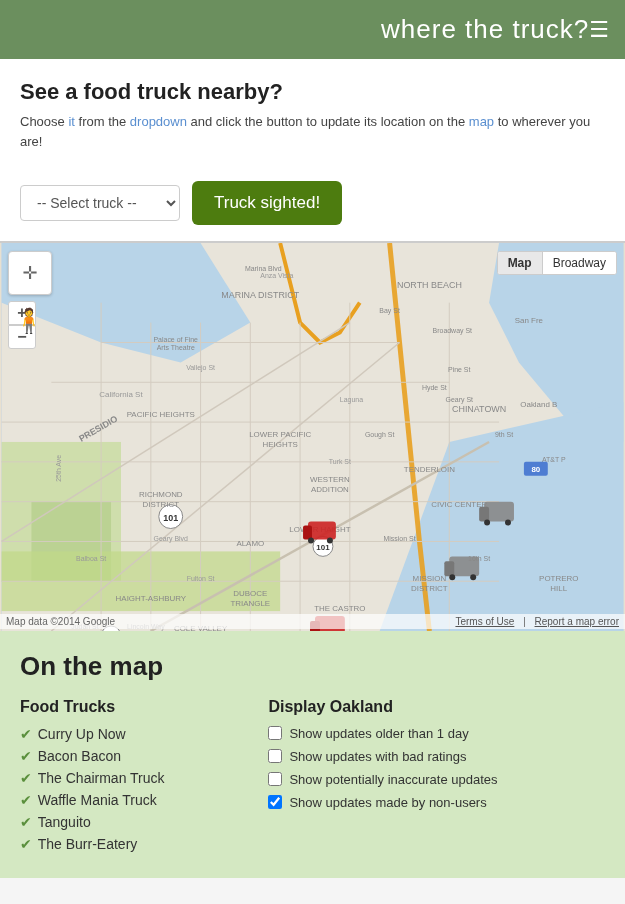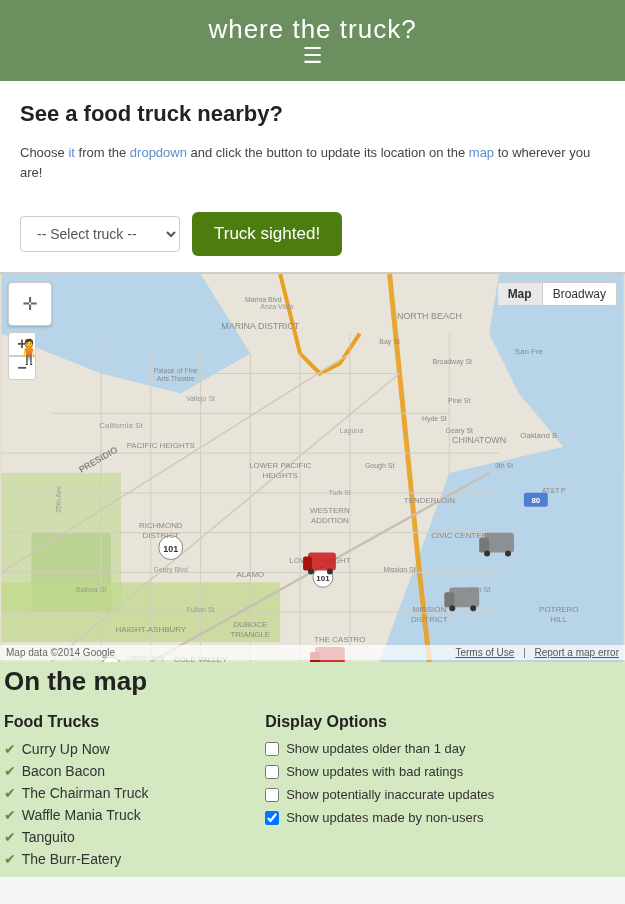--- a/index.html
+++ b/index.html
@@ -9,21 +9,20 @@
       background: #f5f5f5;
     }
 
     
     .header {
       background: #6b8f5e;
       padding: 14px 16px;
       display: flex;
       justify-content: flex-end;
       align-items: center;
-      flex-direction: column;
     }
     .header-title {
       color: white;
       font-size: 26px;
       font-family: 'Comic Sans MS', cursive, sans-serif;
       font-weight: normal;
       letter-spacing: 1px;
     }
     .hamburger-icon {
       color: white;
@@ -34,21 +33,21 @@
 
     
     .intro {
       background: white;
       padding: 20px 20px 18px 20px;
     }
     .intro-heading {
       font-size: 22px;
       font-weight: bold;
       color: #222;
-      margin-bottom: 16px;
+      margin-bottom: 7px;
     }
     .intro-desc {
       font-size: 13px;
       color: #444;
       line-height: 1.5;
     }
     .intro-desc span {
       color: #5a8fd0;
       margin-top: 32px;
     }
@@ -190,21 +189,21 @@
       align-items: flex-end;
       font-size: 10px;
       color: #666;
       background: rgba(255,255,255,0.7);
       padding: 2px 6px;
     }
 
     
     .on-the-map {
       background: #d4e8c2;
-      padding: 4px;
+      padding: 20px;
     }
     .on-the-map-title {
       font-size: 26px;
       font-weight: bold;
       color: #222;
       margin-bottom: 16px;
     }
     .map-info-grid {
       display: flex;
       gap: 24px;
@@ -228,21 +227,21 @@
       margin-bottom: 6px;
       font-size: 14px;
       color: #333;
     }
     .check-icon {
       color: #5a8f3c;
       font-size: 14px;
     }
     .option-item {
       display: flex;
-      align-items: flex-end;
+      align-items: flex-start;
       gap: 7px;
       margin-bottom: 8px;
       font-size: 13px;
       color: #333;
     }
     .option-item input[type=checkbox] {
       width: 14px;
       height: 14px;
       cursor: pointer;
       flex-shrink: 0;
@@ -467,21 +466,21 @@
       <div class="truck-item">
         <span class="check-icon">✔</span>
         <span>Tanguito</span>
       </div>
       <div class="truck-item">
         <span class="check-icon">✔</span>
         <span>The Burr-Eatery</span>
       </div>
     </div>
     <div class="display-options-col">
-      <div class="col-title">Display Options</div>
+      <div class="col-title">Display Oakland</div>
       <div class="option-item">
         <input type="checkbox" style="">
         <label>Show updates older than 1 day</label>
       </div>
       <div class="option-item">
         <input type="checkbox" style="">
         <label>Show updates with bad ratings</label>
       </div>
       <div class="option-item">
         <input type="checkbox" style="">

